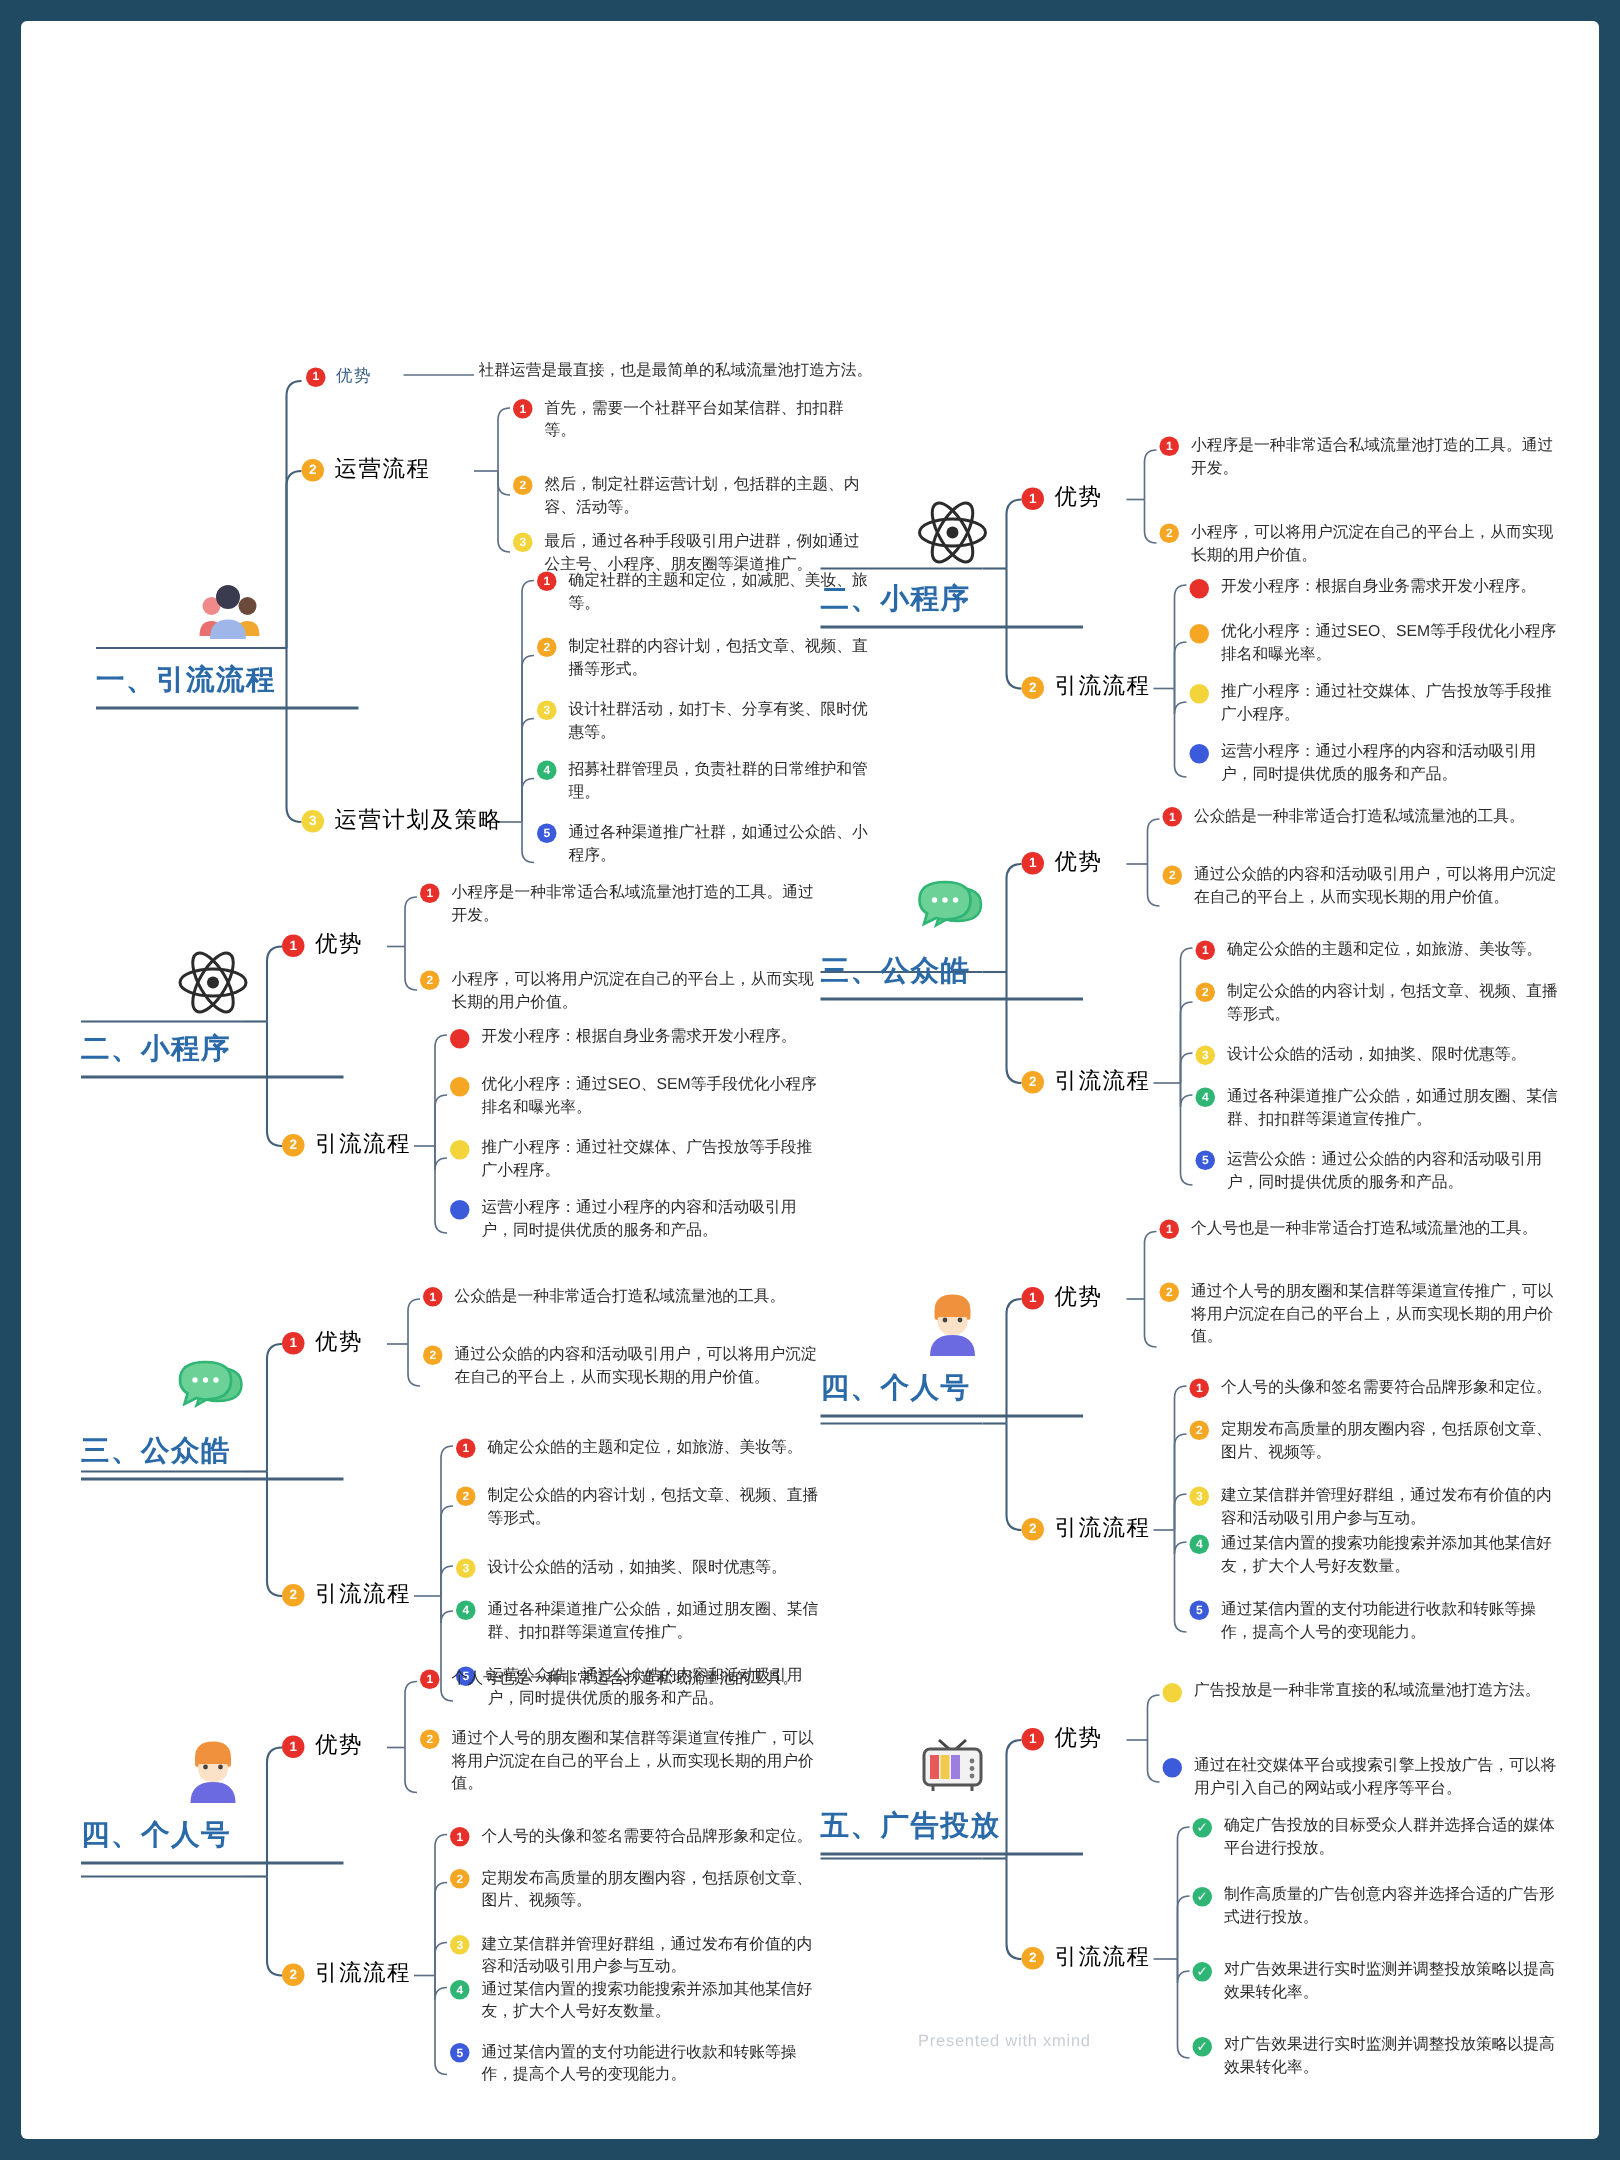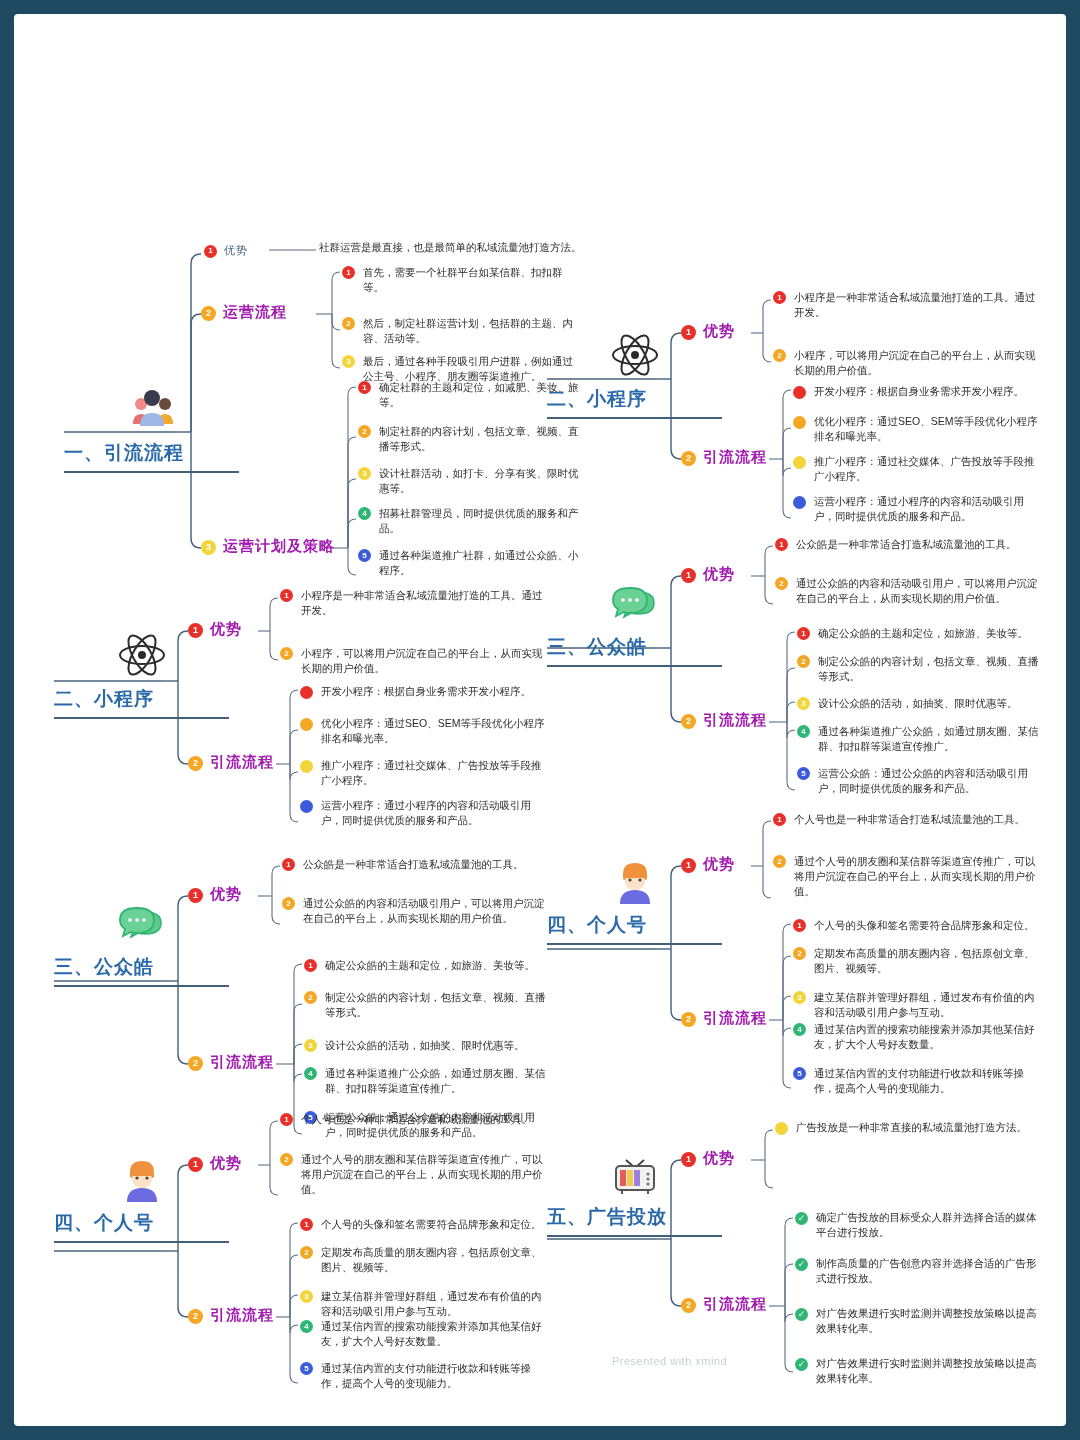--- a/index.html
+++ b/index.html
@@ -67,22 +67,22 @@
   
   .l2 {
     position: absolute;
     display: flex;
     align-items: center;
     gap: 7px;
     white-space: nowrap;
   }
   .l2-label {
     font-size: 15px;
-    font-weight: bold;
-    color: #a21caf;
+    font-weight: normal;
+    color: #000000;
     letter-spacing: 1px;
   }
   .l2.small .l2-label {
     font-size: 11px;
     font-weight: normal;
     color: #3a5f82;
   }
 
   
   .leaf {
@@ -253,21 +253,21 @@
     <div class="leaf" style="left:294px; top:192px; width:226px;">
       <div class="badge b2">2</div>
       <div class="leaf-text">制定社群的内容计划，包括文章、视频、直播等形式。</div>
     </div>
     <div class="leaf" style="left:294px; top:234px; width:226px;">
       <div class="badge b3">3</div>
       <div class="leaf-text">设计社群活动，如打卡、分享有奖、限时优惠等。</div>
     </div>
     <div class="leaf" style="left:294px; top:274px; width:226px;">
       <div class="badge b4">4</div>
-      <div class="leaf-text">招募社群管理员，同时提供优质的服务和产品。</div>
+      <div class="leaf-text">招募社群管理员，负责社群的日常维护和管理。</div>
     </div>
     <div class="leaf" style="left:294px; top:316px; width:226px;">
       <div class="badge b5">5</div>
       <div class="leaf-text">通过各种渠道推广社群，如通过公众皓、小程序。</div>
     </div>
   </div>
 
   <div class="branch" style="left:533px; top:272px; width:500px; height:250px;">
 
     <svg class="conn" width="500" height="250">
@@ -727,20 +727,24 @@
     </div>
 
     <div class="l2" style="left:134px; top:35px;">
       <div class="badge b1 lg">1</div>
       <div class="l2-label">优势</div>
     </div>
     <div class="leaf" style="left:228px; top:6px; width:266px;">
       <div class="dot d3"></div>
       <div class="leaf-text">广告投放是一种非常直接的私域流量池打造方法。</div>
     </div>
+    <div class="leaf" style="left:228px; top:56px; width:266px;">
+      <div class="dot d5"></div>
+      <div class="leaf-text">通过在社交媒体平台或搜索引擎上投放广告，可以将用户引入自己的网站或小程序等平台。</div>
+    </div>
 
     <div class="l2" style="left:134px; top:181px;">
       <div class="badge b2 lg">2</div>
       <div class="l2-label">引流流程</div>
     </div>
     <div class="leaf" style="left:248px; top:96px; width:246px;">
       <div class="check">✓</div>
       <div class="leaf-text">确定广告投放的目标受众人群并选择合适的媒体平台进行投放。</div>
     </div>
     <div class="leaf" style="left:248px; top:142px; width:246px;">

